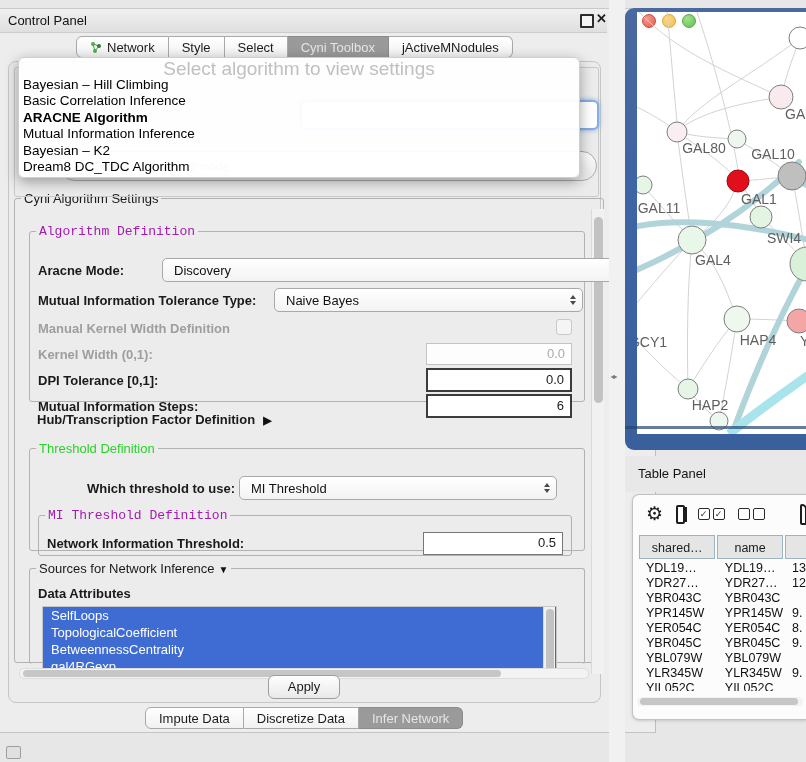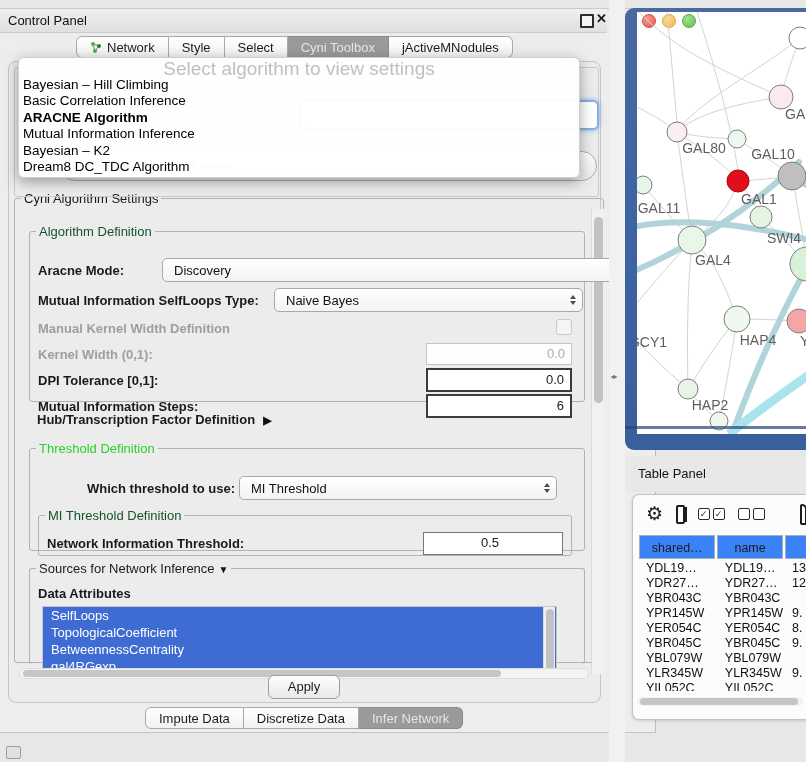--- a/index.html
+++ b/index.html
@@ -35,21 +35,21 @@
   
   .algo-pop{left:18px;top:48px;width:560px;height:119px;background:rgba(255,255,255,0.95);border:1px solid #CFCFCF;border-radius:6px;box-shadow:0 4px 14px rgba(0,0,0,0.35);z-index:50;overflow:hidden;}
   .algo-placeholder{text-align:center;color:#C0C0C0;font-size:19px;line-height:17px;margin-top:2px;}
   .algo-item{font-size:13.5px;line-height:16.4px;padding-left:4px;color:#000;white-space:nowrap;}
   .algo-item.bold{font-weight:bold;}
 
   
   fieldset{position:absolute;margin:0;padding:0;border:1px solid #B2B2B2;border-radius:3px;box-sizing:border-box;}
   legend{font-size:13px;padding:0 3px;margin-left:6px;white-space:nowrap;}
   .settings-group{left:14px;top:182px;width:590px;height:472px;}
-  .blue-t{color:#14532d;}
+  .blue-t{color:#a21caf;font-family:Liberation Mono, monospace;}
   .green-t{color:#2BD12B;}
   .lbl{position:absolute;font-weight:bold;font-size:13px;color:#1a1a1a;white-space:nowrap;}
   .lbl.dis{color:#9E9E9E;}
   .combo{position:absolute;height:24px;background:linear-gradient(#FFFFFF,#F3F3F3);border:1px solid #A8A8A8;border-radius:5px;box-sizing:border-box;display:flex;align-items:center;}
   .combo .cv{padding-left:11px;font-size:13px;color:#111;flex:1;}
   .spin{width:18px;display:flex;flex-direction:column;align-items:center;gap:2px;}
   .spin i{display:block;width:0;height:0;border-left:3.5px solid transparent;border-right:3.5px solid transparent;}
   .spin .up{border-bottom:4px solid #4a4a4a;}
   .spin .dn{border-top:4px solid #4a4a4a;}
   .field{position:absolute;background:#fff;box-sizing:border-box;font-size:13px;text-align:right;padding-right:6px;}
@@ -88,21 +88,21 @@
   .tp-card{left:632px;top:494px;width:174px;height:224px;background:#FCFCFC;border:1px solid #C2C2C2;border-right:none;border-radius:7px 0 0 7px;box-shadow:0 1px 3px rgba(0,0,0,0.15);overflow:hidden;}
   .tp-toolbar{position:absolute;left:0;top:4px;width:174px;height:30px;display:flex;align-items:center;gap:13px;padding-left:13px;box-sizing:border-box;}
   .gear{font-size:19px;color:#1c1c1c;line-height:20px;}
   .colico{width:17px;height:15px;border:2px solid #1c1c1c;border-radius:2px;position:relative;}
   .colico:before{content:"";position:absolute;left:7px;top:0;width:2px;height:15px;background:#1c1c1c;}
   .cbpair{display:flex;gap:3px;}
   .cb{width:10px;height:10px;border:1.5px solid #2a2a2a;border-radius:2px;font-size:9px;line-height:10px;text-align:center;color:#2a2a2a;background:#fff;}
   .fileico{width:13px;height:17px;border:2px solid #1c1c1c;border-radius:2px 5px 2px 2px;}
   .tp-table{position:absolute;left:6px;top:40px;width:200px;}
   .trow{display:flex;height:15px;line-height:15px;font-size:12.5px;color:#101010;}
-  .thead .hc{height:24px;line-height:24px;background:#3b82f6;border:1px solid #9DB4C0;text-align:center;font-size:12.5px;color:#1c1c1c;box-sizing:border-box;margin-right:2px;overflow:hidden;white-space:nowrap;}
+  .thead .hc{height:24px;line-height:24px;background:#e5e5e5;border:1px solid #9DB4C0;text-align:center;font-size:12.5px;color:#1c1c1c;box-sizing:border-box;margin-right:2px;overflow:hidden;white-space:nowrap;}
   .c1{width:82px;} .c2{width:70px;} .c3{width:56px;}
   .trow span{overflow:hidden;white-space:nowrap;padding-left:7px;box-sizing:border-box;}
   .tp-rows{position:absolute;left:6px;top:66px;width:200px;height:130px;overflow:hidden;}
   .tp-hscroll{position:absolute;left:4px;top:202px;width:166px;height:9px;background:#F2F2F2;border-radius:5px;}
   .tp-hthumb{position:absolute;left:3px;top:1px;width:158px;height:7px;background:#C6C6C6;border-radius:4px;}
 </style>
 </head>
 <body>
 
 <div id="app">
@@ -171,21 +171,21 @@
       <fieldset style="left:14px;top:18px;width:556px;height:178px;">
         <legend class="blue-t">Algorithm Definition</legend>
         <span class="lbl" style="left:8px;top:24px;">Aracne Mode:</span>
         <div class="combo" style="left:87px;top:19px;width:466px;margin-left:45px;">
           <span class="cv">Discovery</span>
           <span class="spin">
               <i class="up"></i>
               <i class="dn"></i>
             </span>
         </div>
-        <span class="lbl" style="left:8px;top:54px;">Mutual Information SelfLoops Type:</span>
+        <span class="lbl" style="left:8px;top:54px;">Mutual Information Tolerance Type:</span>
         <div class="combo" style="left:244px;top:49px;width:309px;">
           <span class="cv">Naive Bayes</span>
           <span class="spin">
               <i class="up"></i>
               <i class="dn"></i>
             </span>
         </div>
         <span class="lbl dis" style="left:8px;top:82px;">Manual Kernel Width Definition</span>
         <span class="chk" style="left:526px;top:80px;"></span>
         <span class="lbl dis" style="left:8px;top:108px;">Kernel Width (0,1):</span>
@@ -206,21 +206,21 @@
         <div class="combo" style="left:209px;top:20px;width:318px;">
           <span class="cv">MI Threshold</span>
           <span class="spin">
               <i class="up"></i>
               <i class="dn"></i>
             </span>
         </div>
         <fieldset style="left:8px;top:52px;width:534px;height:48px;">
           <legend class="blue-t">MI Threshold Definition</legend>
           <span class="lbl" style="left:8px;top:13px;">Network Information Threshold:</span>
-          <div class="field mid" style="left:384px;top:9px;width:140px;height:23px;line-height:20px;text-align:center;">0.5</div>
+          <div class="field mid" style="left:384px;top:9px;width:140px;height:23px;line-height:20px;">0.5</div>
         </fieldset>
       </fieldset>
 
       <fieldset style="left:14px;top:355px;width:556px;height:103px;border-bottom:none;">
         <legend><span>Sources for Network Inference</span><span class="arrow-d">▼</span></legend>
         <span class="lbl" style="left:8px;top:10px;">Data Attributes</span>
         <div class="attr-list" style="left:12px;top:30px;width:513px;height:69px;" id="attr-list">
             <div class="attr-item">SelfLoops</div>
             <div class="attr-item">TopologicalCoefficient</div>
             <div class="attr-item">BetweennessCentrality</div>

